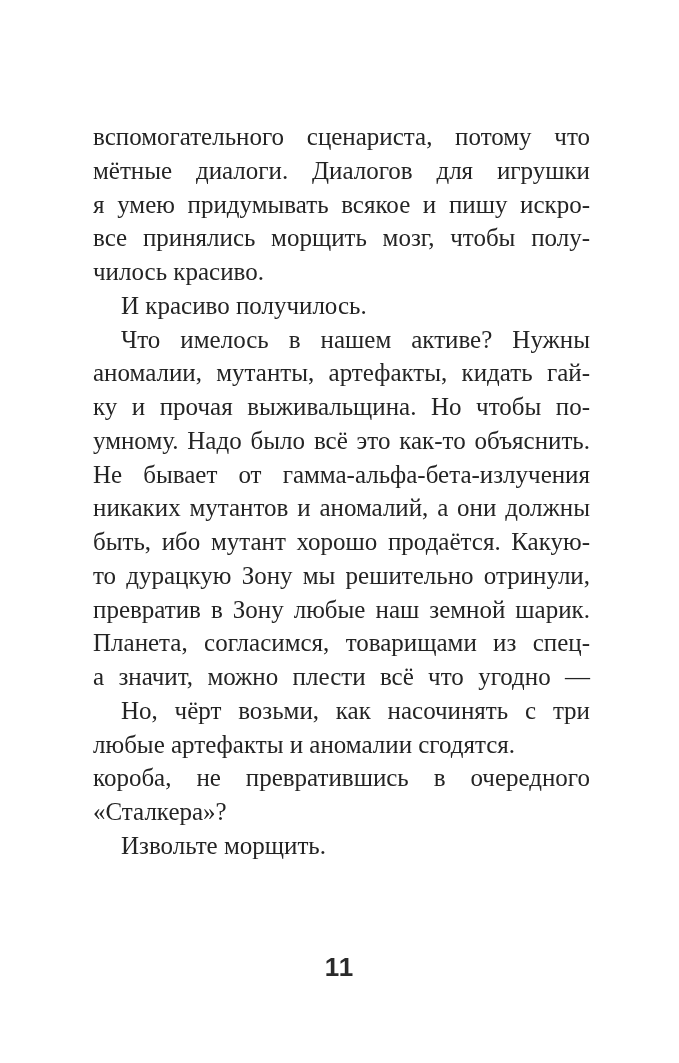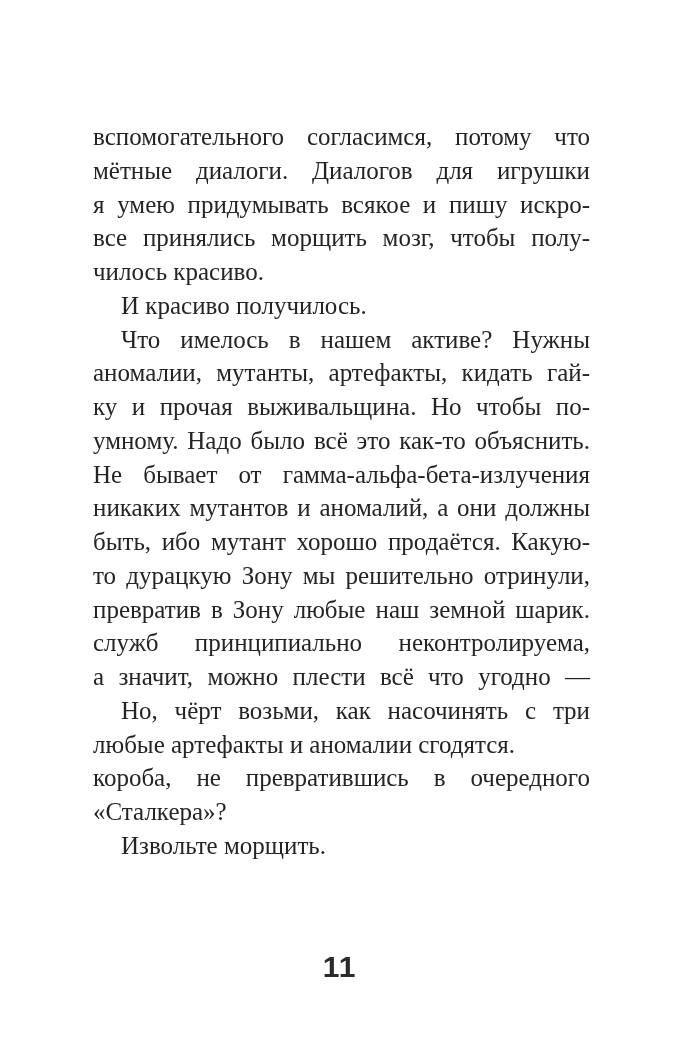--- a/index.html
+++ b/index.html
@@ -38,47 +38,47 @@
     text-indent: 28px;
   }
   .page-number {
     position: absolute;
     top: 956px;
     left: 0;
     width: 679px;
     text-align: center;
     font-family: "Liberation Sans", "DejaVu Sans", sans-serif;
     font-weight: 700;
-    font-size: 30px;
+    font-size: 26px;
     line-height: 22px;
     letter-spacing: 1px;
     color: #2a2a2a;
   }
 </style>
 </head>
 <body style="background: rgb(255, 255, 255);">
 
 <div class="page">
   <div class="text-block" style="color: rgb(36, 36, 36);">
-      <div class="line fill">вспомогательного согласимся, потому что</div>
+      <div class="line fill">вспомогательного сценариста, потому что</div>
       <div class="line fill">мётные диалоги. Диалогов для игрушки</div>
       <div class="line fill">я умею придумывать всякое и пишу искро-</div>
       <div class="line fill">все принялись морщить мозг, чтобы полу-</div>
       <div class="line">чилось красиво.</div>
       <div class="line indent">И красиво получилось.</div>
       <div class="line fill indent">Что имелось в нашем активе? Нужны</div>
       <div class="line fill">аномалии, мутанты, артефакты, кидать гай-</div>
       <div class="line fill">ку и прочая выживальщина. Но чтобы по-</div>
       <div class="line fill">умному. Надо было всё это как-то объяснить.</div>
       <div class="line fill">Не бывает от гамма-альфа-бета-излучения</div>
       <div class="line fill">никаких мутантов и аномалий, а они должны</div>
       <div class="line fill">быть, ибо мутант хорошо продаётся. Какую-</div>
       <div class="line fill">то дурацкую Зону мы решительно отринули,</div>
       <div class="line fill">превратив в Зону любые наш земной шарик.</div>
-      <div class="line fill">служб принципиально неконтролируема,</div>
+      <div class="line fill">Планета, согласимся, товарищами из спец-</div>
       <div class="line fill">а значит, можно плести всё что угодно —</div>
       <div class="line fill indent">Но, чёрт возьми, как насочинять с три</div>
       <div class="line">любые артефакты и аномалии сгодятся.</div>
       <div class="line fill">короба, не превратившись в очередного</div>
       <div class="line">«Сталкера»?</div>
       <div class="line indent">Извольте морщить.</div>
     </div>
   <div class="page-number" style="color: rgb(42, 42, 42);">11</div>
 </div>
 

